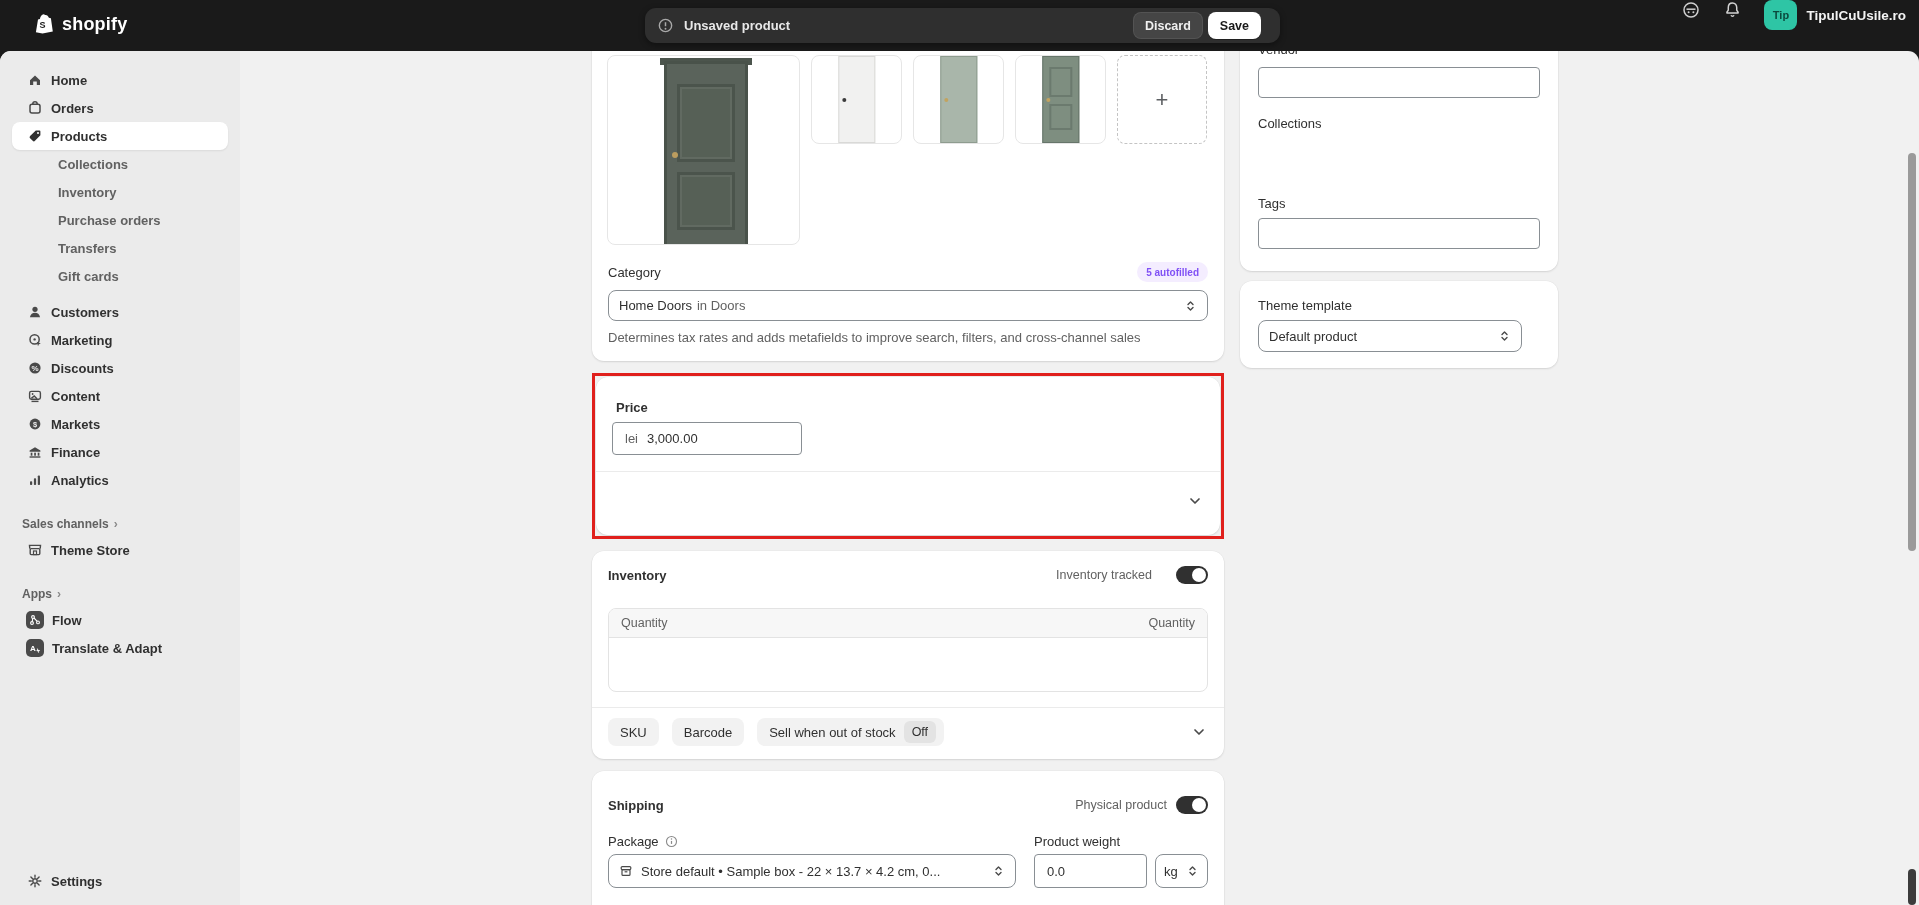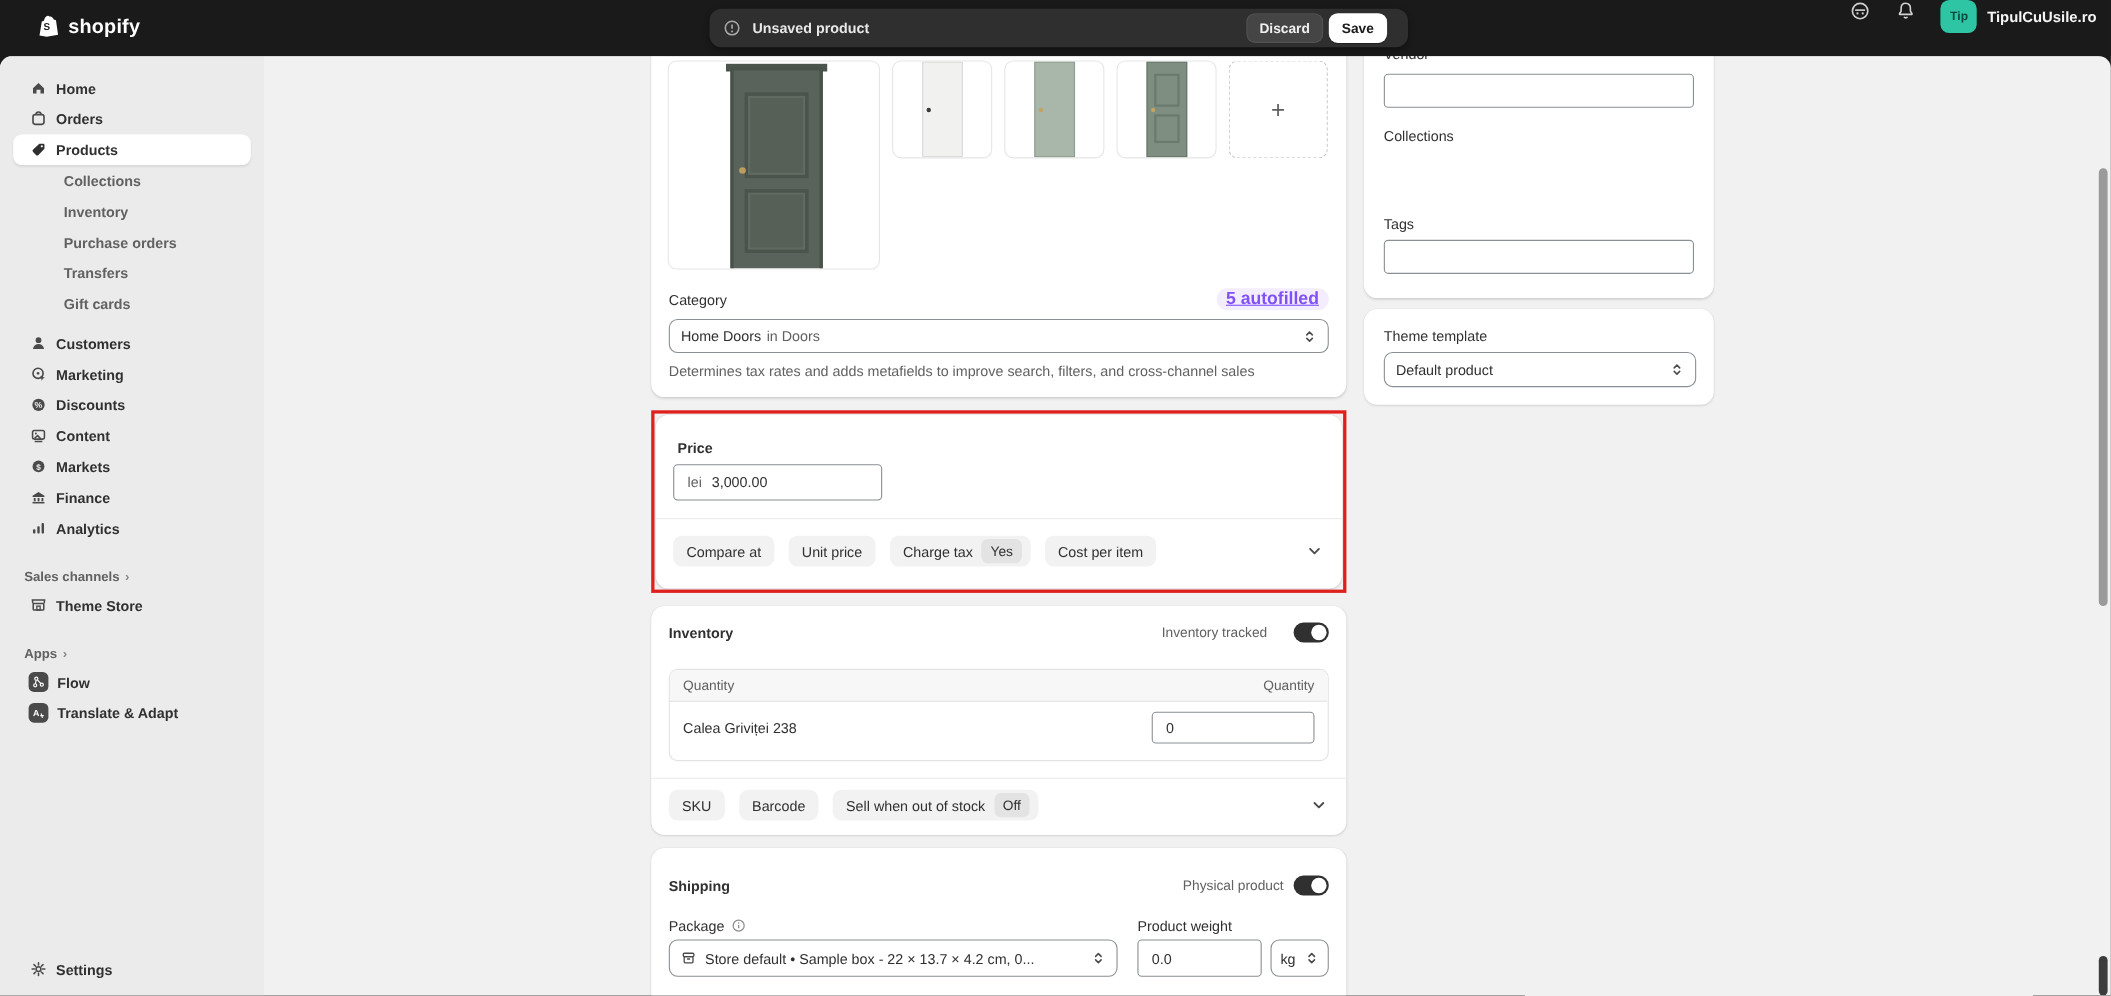--- a/index.html
+++ b/index.html
@@ -70,21 +70,21 @@
   .door{position:absolute;background:#5a635b;border:3px solid #49524a;border-bottom:none;box-sizing:border-box;}
   .door .panel{position:absolute;left:13%;right:13%;border:3px solid #4b544c;background:#566056;
                box-shadow:inset 0 0 0 2px #616a61;}
   .door .knob{position:absolute;width:6px;height:6px;border-radius:50%;background:#bb9d5f;left:5px;top:49%;}
   .lintel{position:absolute;height:7px;background:#4c554d;}
   .thumb-door{position:absolute;top:0;bottom:0;left:50%;transform:translateX(-50%);width:42%;}
   .plus-tile{position:absolute;border:1px dashed #c4c4c4;border-radius:8px;background:#fff;box-sizing:border-box;
              display:flex;align-items:center;justify-content:center;color:#5c5f62;font-size:22px;font-weight:300;cursor:pointer;}
 
   .badge-purple{position:absolute;height:20px;border-radius:10px;background:#f4edff;color:#8051f5;
-                font-size:16px;font-weight:550;display:flex;align-items:center;padding:0 9px;text-decoration:underline;}
+                font-size:10px;font-weight:550;display:flex;align-items:center;padding:0 9px;}
   .helper{position:absolute;font-size:13px;color:#616161;}
   .red-annot{position:absolute;border:3px solid #e0201c;box-sizing:border-box;z-index:5;pointer-events:none;}
 
   
   .invtable{position:absolute;border:1px solid #e3e3e3;border-radius:8px;overflow:hidden;box-sizing:border-box;}
   .invtable .thead{height:28px;background:#f7f7f7;border-bottom:1px solid #e3e3e3;display:flex;align-items:center;
                    padding:0 12px;font-size:12.5px;color:#616161;}
   .invtable .trow{height:47px;display:flex;align-items:center;padding:0 12px;font-size:13px;color:#303030;position:relative;}
 
   a.link{color:#005bd3;text-decoration:underline;cursor:pointer;}
@@ -364,60 +364,39 @@
 
     <div class="red-annot" style="left:592px;top:322px;width:632px;height:166px;"></div>
 
     <div class="card" style="left:596px;top:326px;width:624px;height:158px;">
       <span class="sec-title" style="position:absolute;left:20px;top:23px;">Price</span>
       <div class="inputbox" style="left:16px;top:45px;width:190px;height:33px;gap:9px;">
         <span style="color:#616161;">lei</span>
         <span>3,000.00</span>
       </div>
       <div class="divider" style="top:94px;"></div>
-      <div style="position:absolute;left:16px;top:110px;display:flex;gap:13px;">
-        <div class="chip">
-            <span>Compare at</span>
-          </div>
-        <div class="chip">
-            <span>Unit price</span>
-          </div>
-        <div class="chip">
-          <span>Charge tax</span>
-          <span class="mini">Yes</span>
-        </div>
-        <div class="chip">
-            <span>Cost per item</span>
-          </div>
-      </div>
       <span class="chev-btn" style="right:18px;top:117px;">
         <svg width="14" height="14" viewBox="0 0 14 14">
             <path d="M3 5 7 9 11 5" fill="none" stroke="#4a4a4a" stroke-width="1.7" stroke-linecap="round" stroke-linejoin="round"></path>
           </svg>
       </span>
     </div>
 
     <div class="card" style="left:592px;top:500px;width:632px;height:208px;">
       <span class="sec-title" style="position:absolute;left:16px;top:17px;">Inventory</span>
       <span style="position:absolute;right:16px;top:15px;display:flex;align-items:center;gap:24px;">
         <span class="rowlabel">Inventory tracked</span>
         <span class="toggle">
             <span class="knob"></span>
           </span>
       </span>
       <div class="invtable" style="left:16px;right:16px;top:57px;height:84px;">
         <div class="thead">
           <span>Quantity</span>
           <span style="margin-left:auto;">Quantity</span>
-        </div>
-        <div class="trow">
-          <span>Calea Griviței 238</span>
-          <div class="inputbox" style="right:12px;top:9px;width:148px;height:29px;position:absolute;">
-            <input value="0" style="">
-          </div>
         </div>
       </div>
       <div class="divider" style="top:156px;"></div>
       <div style="position:absolute;left:16px;top:167px;display:flex;gap:13px;">
         <div class="chip">
             <span>SKU</span>
           </div>
         <div class="chip">
             <span>Barcode</span>
           </div>
@@ -487,21 +466,21 @@
         </div>
       <span class="lbl" style="position:absolute;left:18px;top:81px;">Collections</span>
       <span class="lbl" style="position:absolute;left:18px;top:161px;">Tags</span>
       <div class="inputbox" style="left:18px;top:183px;width:282px;height:31px;">
           <input style="">
         </div>
     </div>
 
     <div class="card" style="left:1240px;top:230px;width:318px;height:87px;">
       <span class="lbl" style="position:absolute;left:18px;top:17px;">Theme template</span>
-      <div class="selbox" style="left:18px;top:39px;width:284px;height:32px;">
+      <div class="selbox" style="left:18px;top:39px;width:264px;height:32px;">
         <span>Default product</span>
         <span class="stepper">
             <svg width="13" height="16" viewBox="0 0 13 16">
               <path d="M4 6.4 6.5 3.9 9 6.4M4 9.6 6.5 12.1 9 9.6" fill="none" stroke="#4a4a4a" stroke-width="1.4" stroke-linecap="round" stroke-linejoin="round"></path>
             </svg>
           </span>
       </div>
     </div>
 
     <div class="sb-thumb" style="top:102px;height:398px;"></div>

